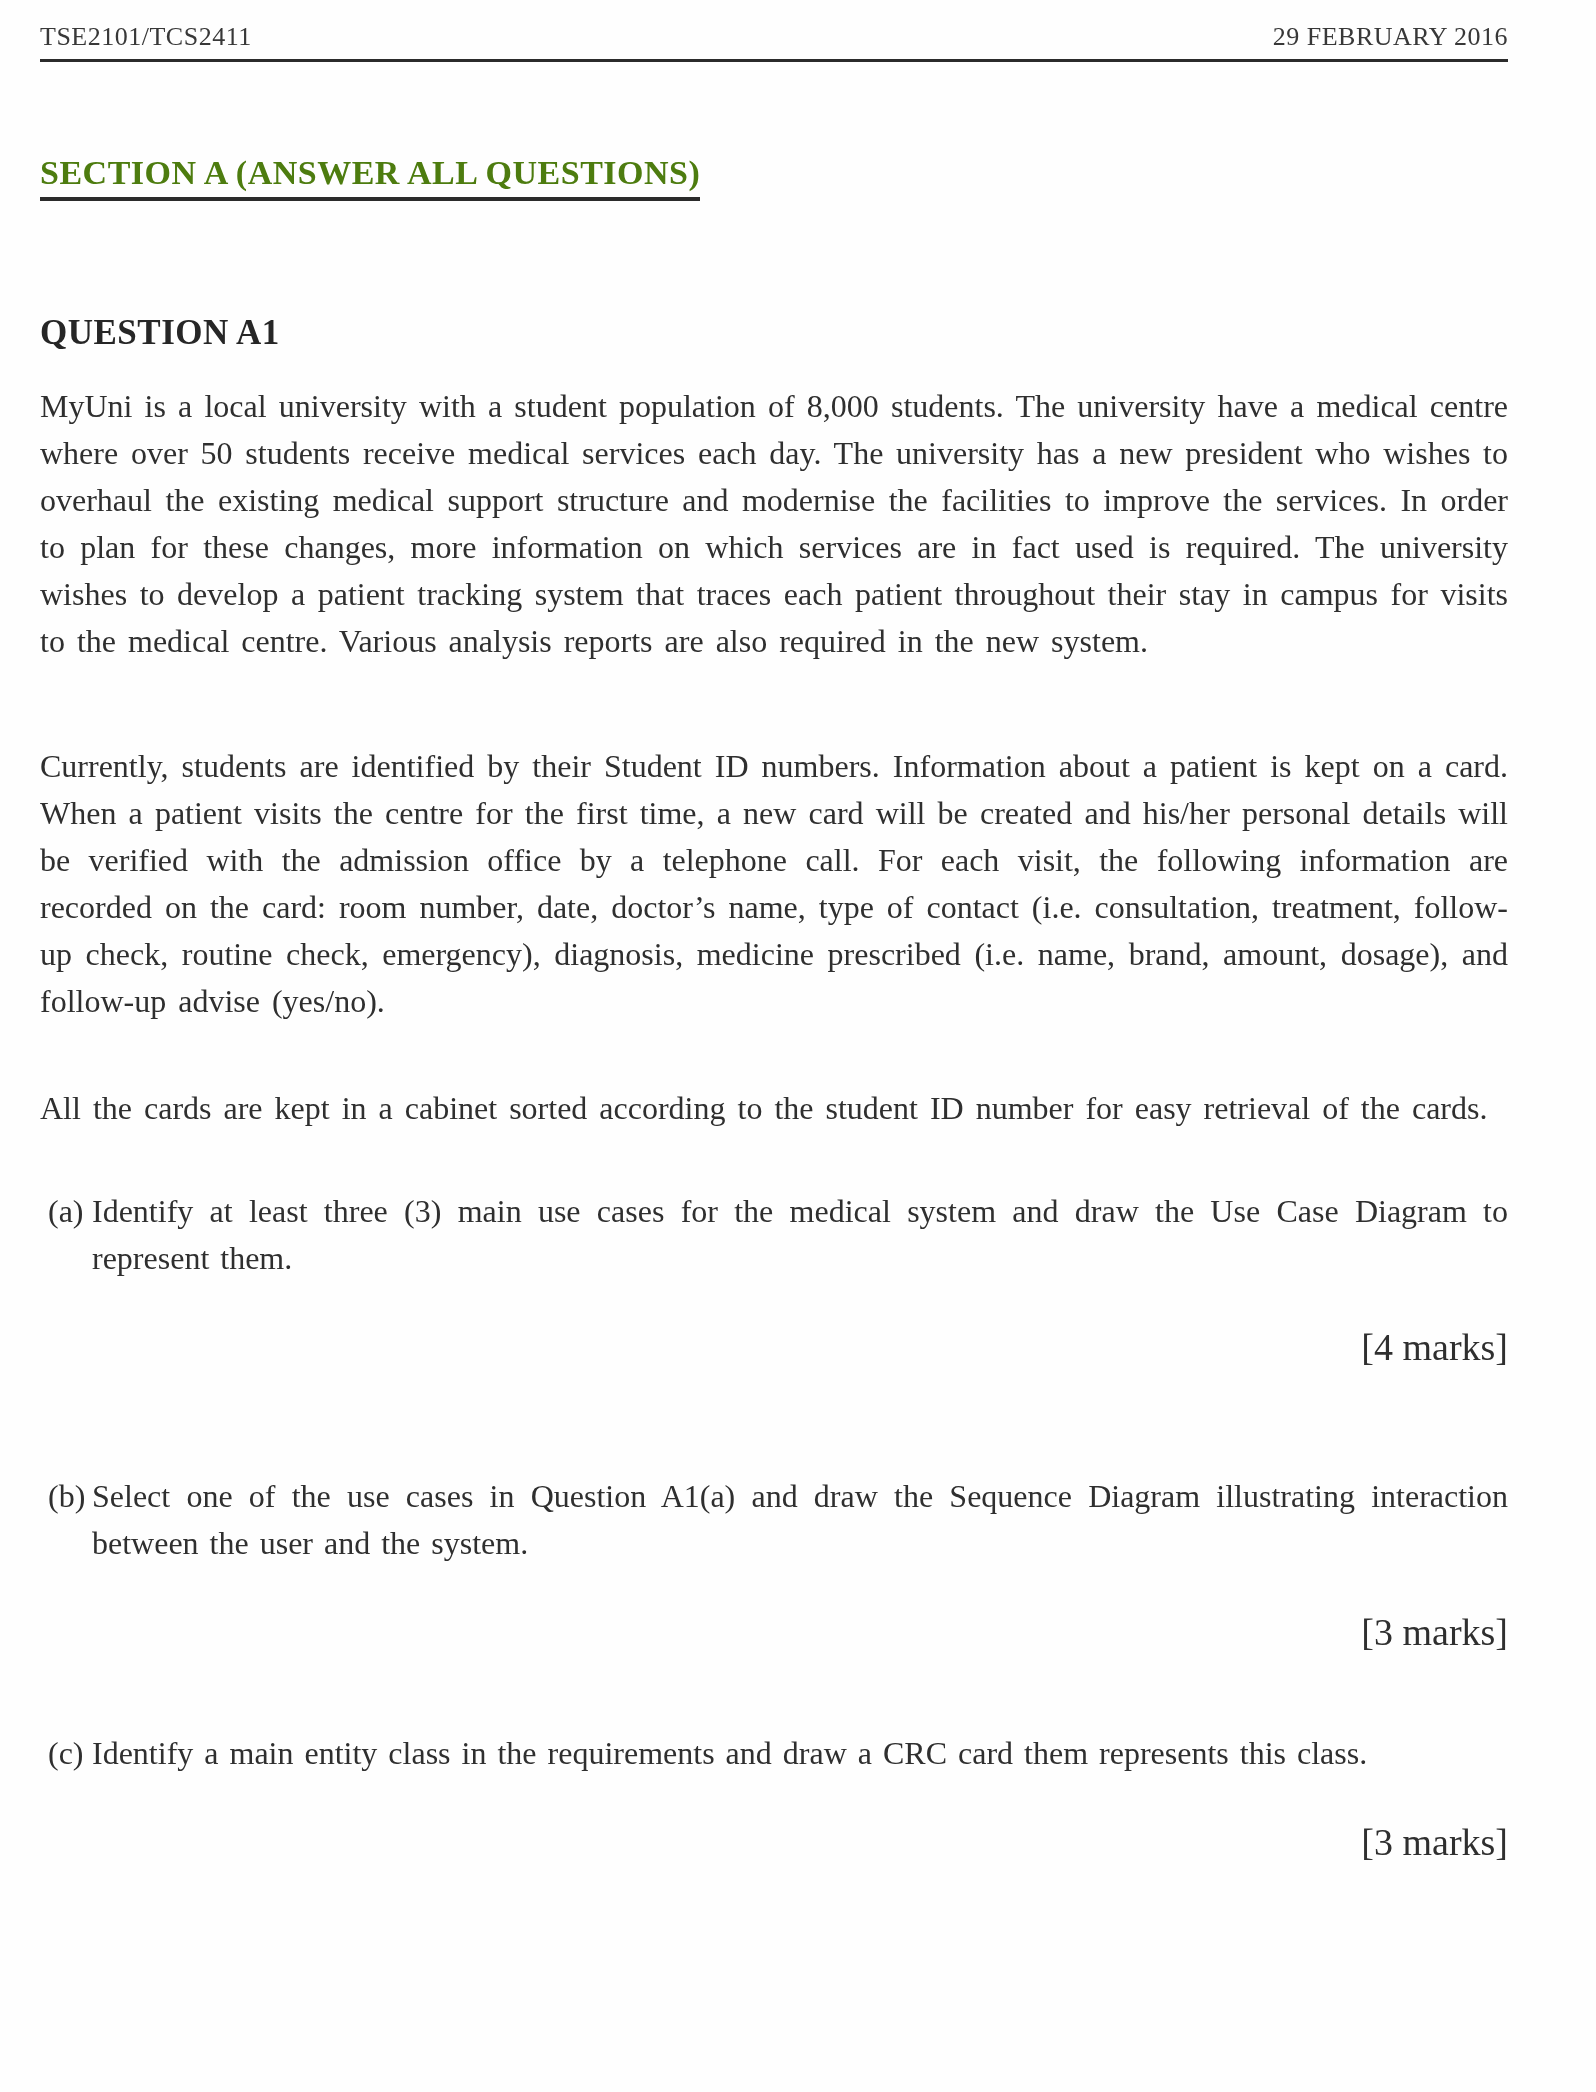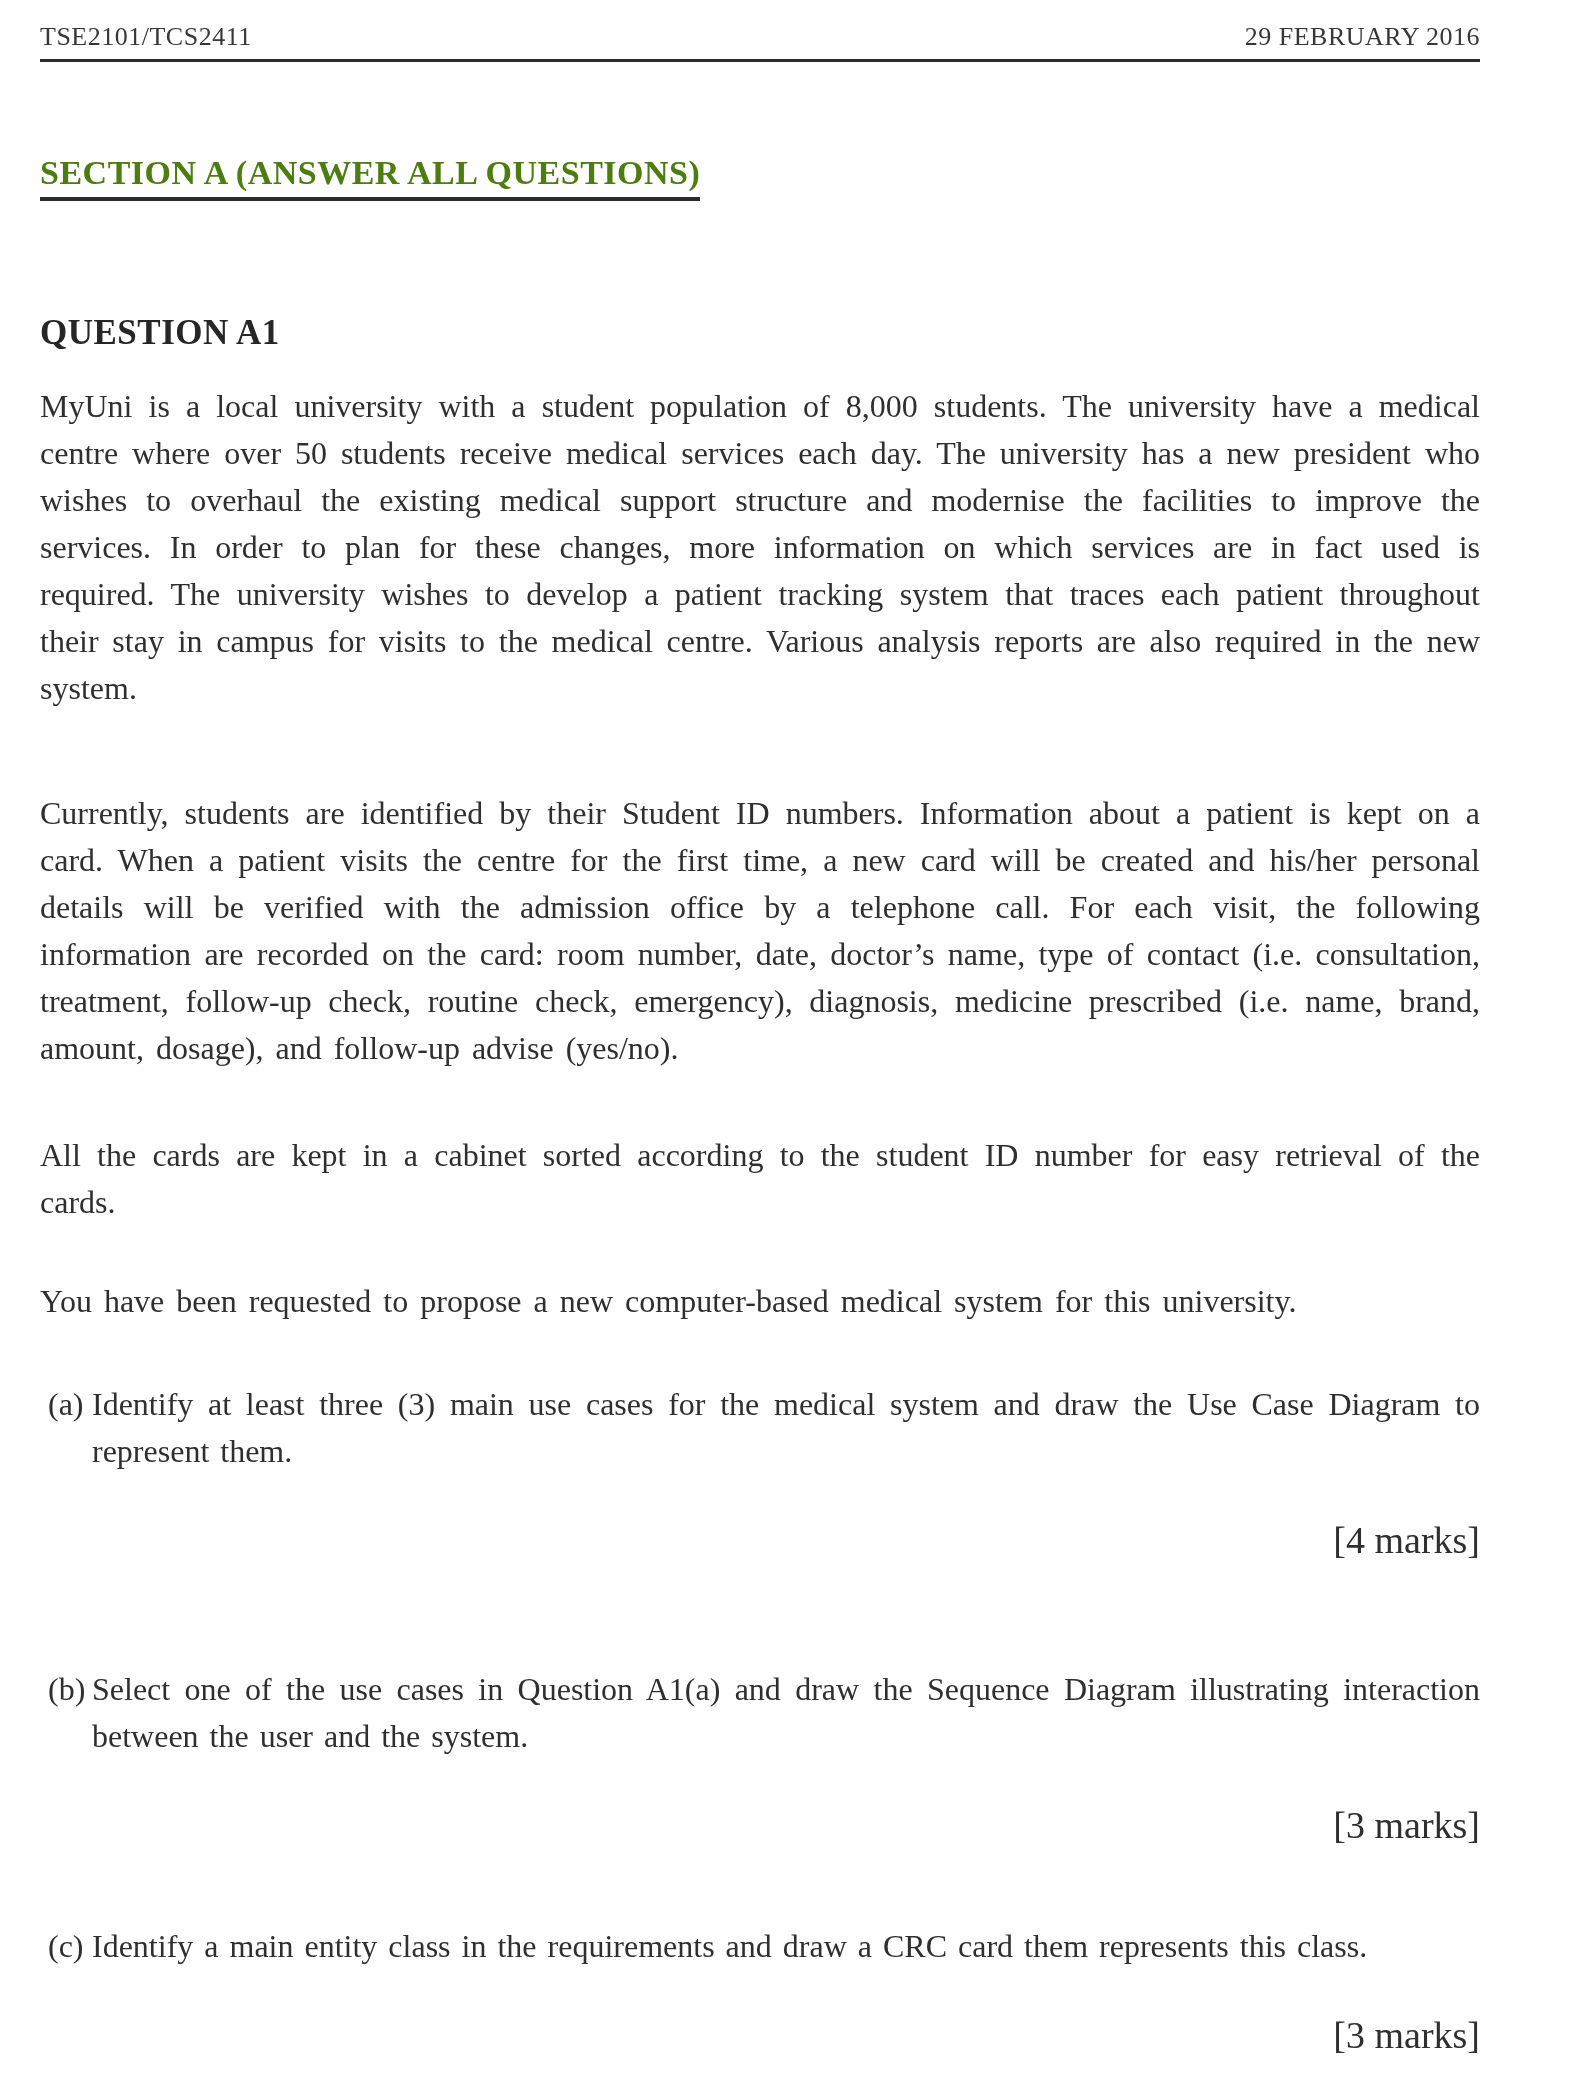--- a/index.html
+++ b/index.html
@@ -7,21 +7,21 @@
     padding: 0;
     background: #e8e8e8;
   }
   .page {
     position: relative;
     width: 1596px;
     height: 2092px;
     margin: 0 auto;
     background: #fefefe;
     box-sizing: border-box;
-    padding: 22px 116px 0 40px;
+    padding: 22px 88px 0 40px;
     overflow: hidden;
     font-family: "Liberation Serif", "DejaVu Serif", serif;
     color: #2f2f2f;
   }
 
   
   .page-header {
     display: flex;
     justify-content: space-between;
     align-items: baseline;
@@ -111,21 +111,20 @@
   </h1>
 
   <h2 class="question-title">QUESTION A1</h2>
 
   <p class="para">MyUni is a local university with a student population of 8,000 students. The university have a medical centre where over 50 students receive medical services each day. The university has a new president who wishes to overhaul the existing medical support structure and modernise the facilities to improve the services. In order to plan for these changes, more information on which services are in fact used is required. The university wishes to develop a patient tracking system that traces each patient throughout their stay in campus for visits to the medical centre. Various analysis reports are also required in the new system.</p>
 
   <p class="para gap-xl">Currently, students are identified by their Student ID numbers. Information about a patient is kept on a card. When a patient visits the centre for the first time, a new card will be created and his/her personal details will be verified with the admission office by a telephone call. For each visit, the following information are recorded on the card: room number, date, doctor’s name, type of contact (i.e. consultation, treatment, follow-up check, routine check, emergency), diagnosis, medicine prescribed (i.e. name, brand, amount, dosage), and follow-up advise (yes/no).</p>
 
   <p class="para gap-lg">All the cards are kept in a cabinet sorted according to the student ID number for easy retrieval of the cards.</p>
 
-  <p class="para gap-md">You have been requested to propose a new computer-based medical system for this university.</p>
 
   <div class="subq-list">
 
     <div class="subq subq-a">
       <div class="subq-row">
         <span class="subq-label">(a)</span>
         <p class="subq-text">Identify at least three (3) main use cases for the medical system and draw the Use Case Diagram to represent them.</p>
       </div>
       <div class="marks">[4 marks]</div>
     </div>

